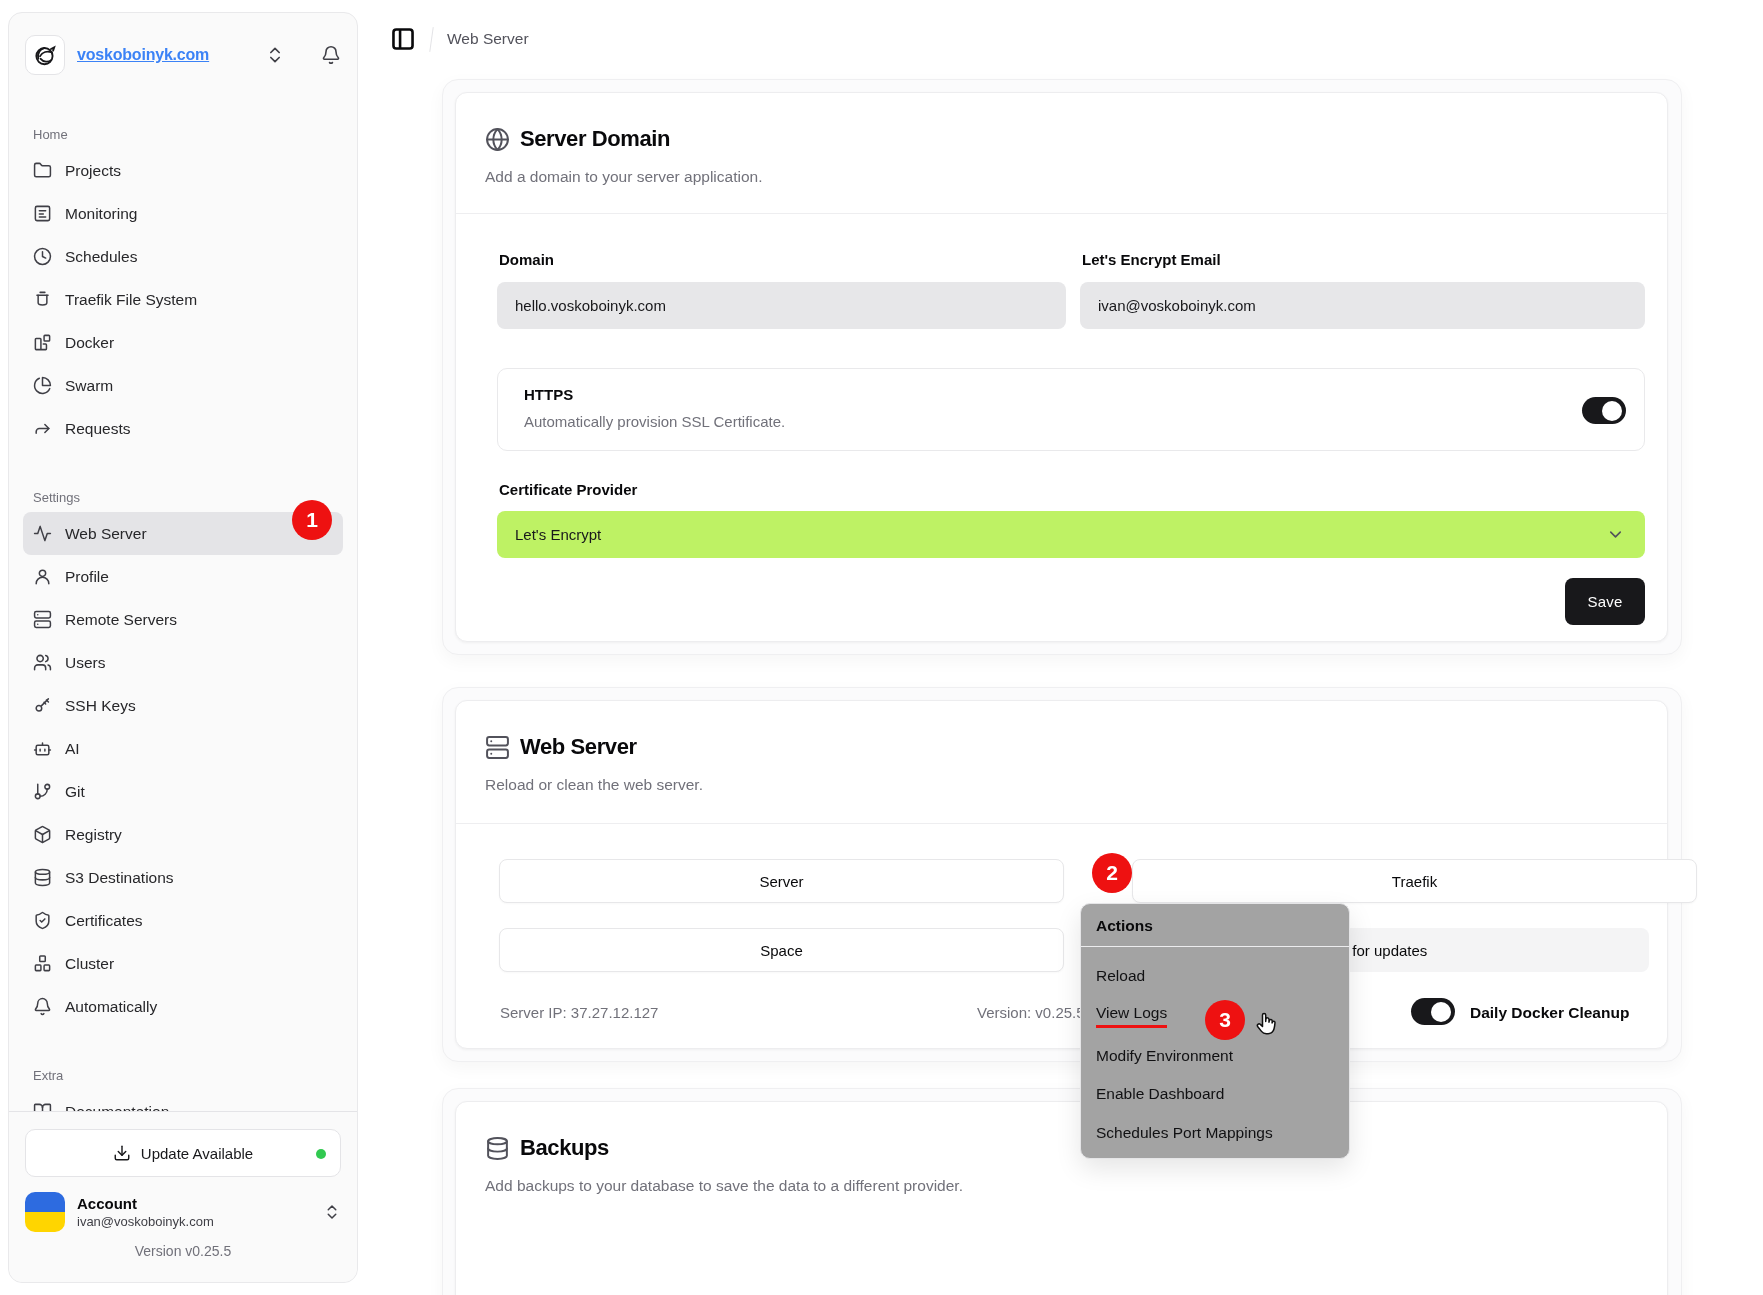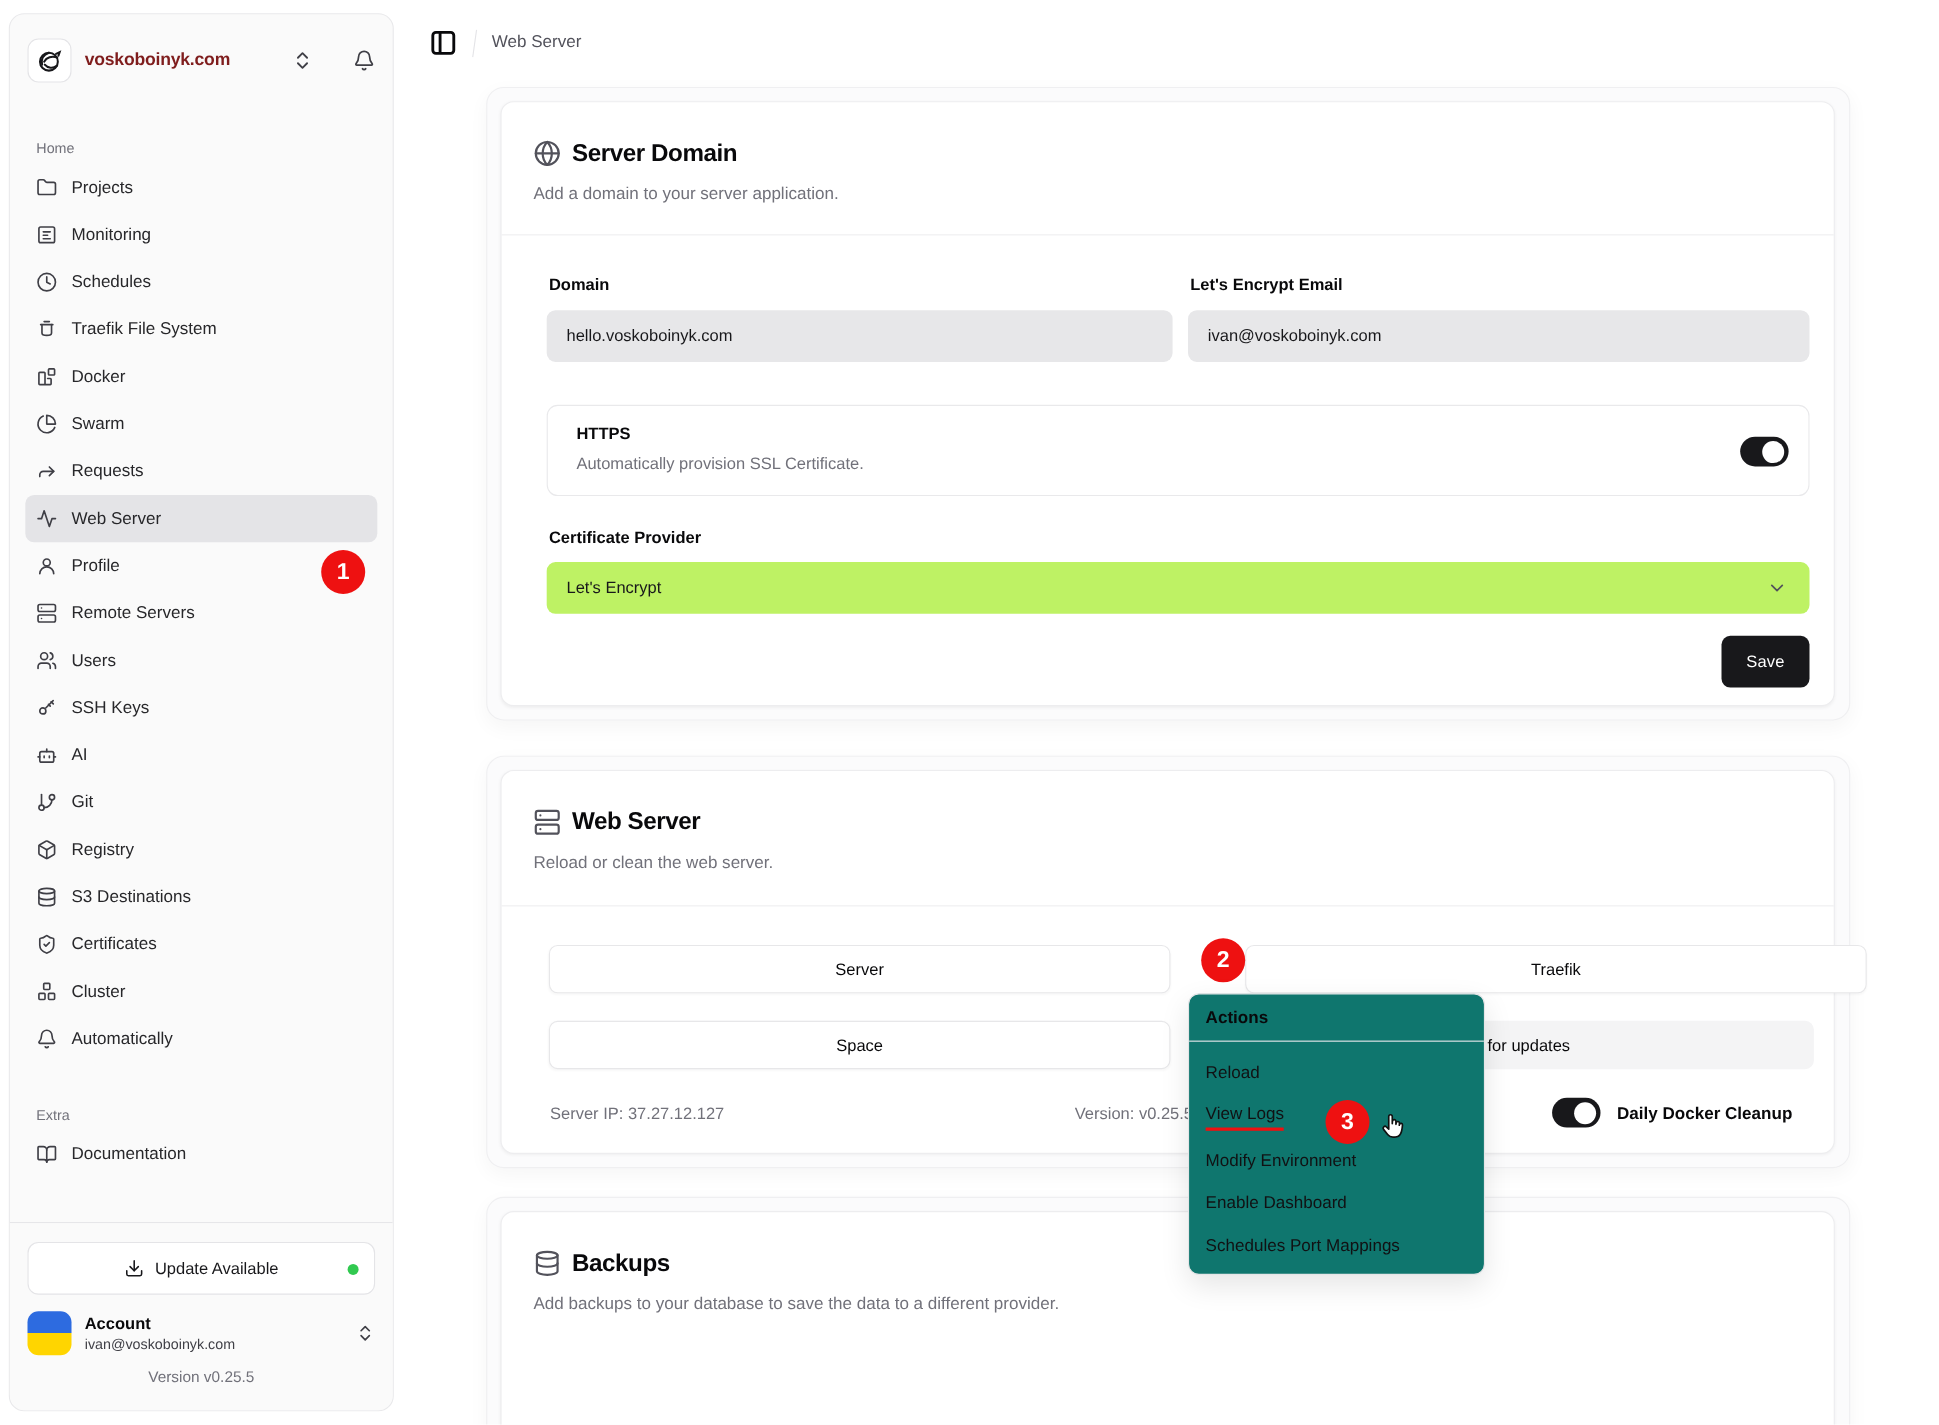--- a/index.html
+++ b/index.html
@@ -9,21 +9,21 @@
   .ic { width:19px; height:19px; flex:none; }
   svg { display:block; }
 
   
   .sidebar { position:absolute; left:8px; top:12px; width:350px; height:1271px;
     background:#fafafa; border:1px solid #e9e9eb; border-radius:14px; }
   .sb-header { display:flex; align-items:center; gap:12px; height:84px; padding:0 16px; }
   .logo-box { width:40px; height:40px; background:#fff; border:1px solid #e4e4e7;
     border-radius:10px; display:flex; align-items:center; justify-content:center; color:#18181b; }
   .logo-box svg { width:26px; height:26px; }
-  .ws-name { flex:1; font-size:16px; font-weight:700; letter-spacing:-0.2px; color:#7f1d1d; }
+  .ws-name { flex:1; font-size:16px; font-weight:700; letter-spacing:-0.2px; color:#3b82f6;text-decoration:underline; }
   .sb-header .tail-ic { width:20px; height:20px; color:#3f3f46; }
   .sb-header .gap-r { margin-right:24px; }
   .sb-nav { position:absolute; top:84px; left:0; right:0; bottom:171px; overflow:hidden; padding:0 14px; }
   .sb-label { font-size:13px; color:#71717a; padding:30px 10px 6px; height:52px; }
   .sb-label.more { padding-top:40px; height:62px; }
   .sb-item { height:43px; display:flex; align-items:center; gap:13px; padding:0 10px;
     border-radius:8px; font-size:15.5px; color:#27272a; cursor:default; }
   .sb-item .ic { color:#3f3f46; }
   .sb-item.active { background:#e4e4e7; }
   .sb-bottom { position:absolute; left:0; right:0; bottom:0; height:171px; background:#fafafa;
@@ -88,21 +88,21 @@
   #btn-traefik  { left:628px; top:158px; width:565px;margin-left:48px; }
   #btn-space    { left:43px;  top:227px; width:565px; }
   #btn-updates  { left:628px; top:227px; width:565px; background:#f4f4f5; border:none; box-shadow:none; }
   .muted-line { position:absolute; font-size:15px; color:#71717a; }
   .version-clip { position:absolute; left:521px; top:303px; width:107px; overflow:hidden;
     white-space:nowrap; font-size:15px; color:#71717a; }
   .daily-toggle { position:absolute; left:955px; top:297px; }
   .daily-label { position:absolute; left:1014px; top:303px; font-size:15.5px; font-weight:700; }
 
   
-  .menu { position:absolute; left:1080px; top:903px; width:270px; height:256px; background:#0f766e;
+  .menu { position:absolute; left:1080px; top:903px; width:270px; height:256px; background:#a3a3a3;
     border:1px solid #e5e5e7; border-radius:10px; box-shadow:0 10px 26px rgba(0,0,0,.10); z-index:40; }
   .menu-title { position:absolute; left:15px; top:13px; font-size:15.5px; font-weight:700; }
   .menu-div { position:absolute; left:0; right:0; top:42px; height:1px; background:#ececee; }
   .menu-item { position:absolute; left:15px; height:36px; display:flex; align-items:center;
     font-size:15.5px; color:#111113; }
   .underline-red { border-bottom:3px solid #ee1111; padding-bottom:3px; }
 
   
   .badge { position:absolute; width:40px; height:40px; border-radius:50%; background:#ee1111;
     color:#fff; font-size:21px; font-weight:700; display:flex; align-items:center;
@@ -347,20 +347,21 @@
           </svg>
           <span>Swarm</span>
         </div>
       <div class="sb-item">
           <svg class="ic">
             <use href="#i-forward"></use>
           </svg>
           <span>Requests</span>
         </div>
 
+      <div class="sb-label more">Settings</div>
       <div class="sb-item active">
           <svg class="ic">
             <use href="#i-activity"></use>
           </svg>
           <span>Web Server</span>
         </div>
       <div class="sb-item">
           <svg class="ic">
             <use href="#i-user"></use>
           </svg>

